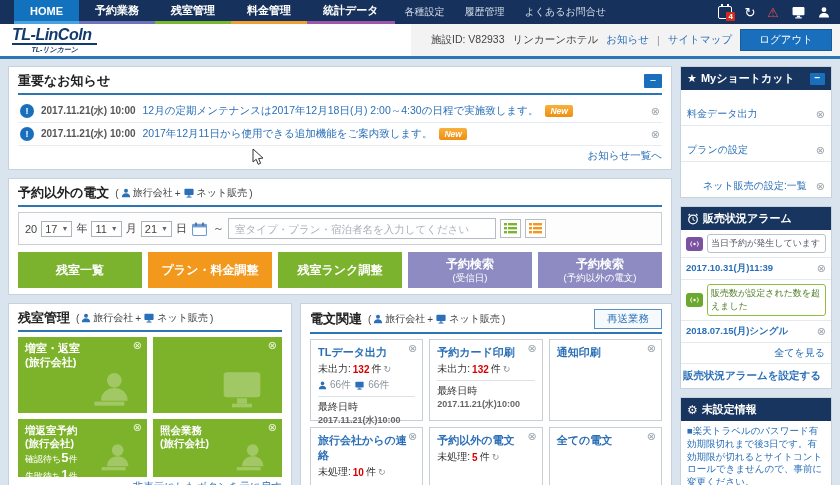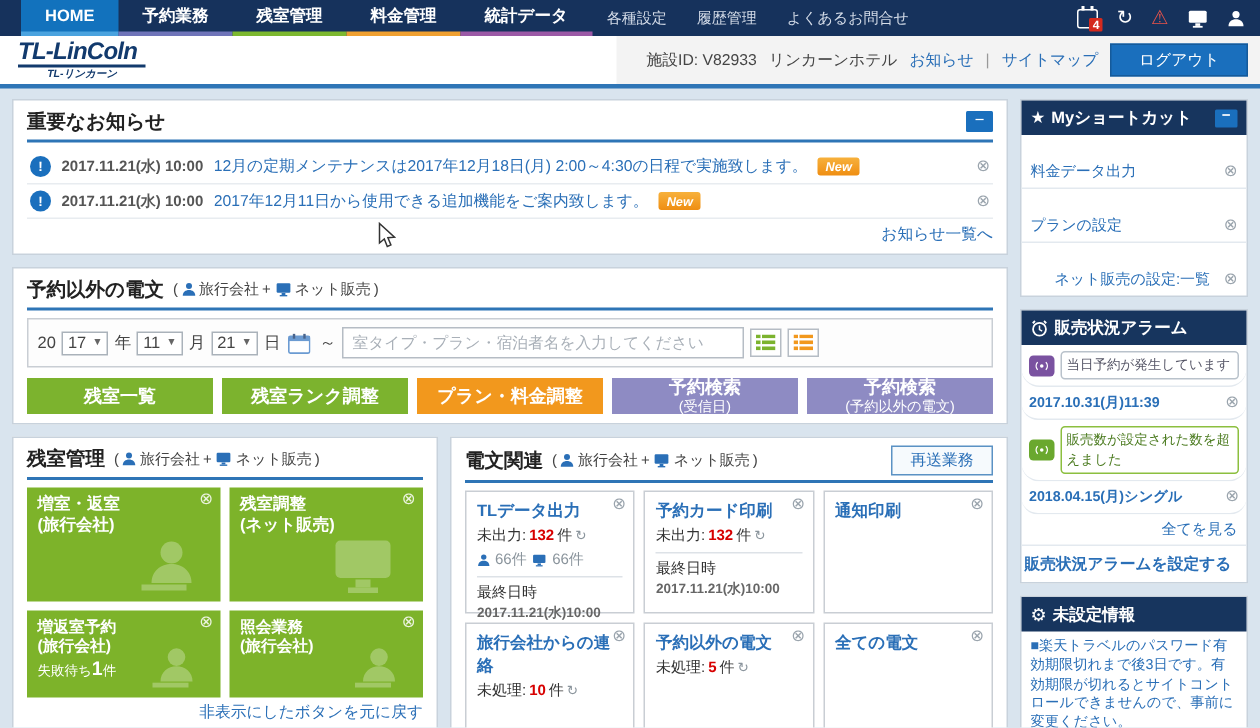--- a/index.html
+++ b/index.html
@@ -60,21 +60,21 @@
 
   
   .searchbar { border:1px solid #c9ced4; background:#fdfdfd; display:flex; align-items:center; gap:4px; padding:5px 6px; font-size:11px; color:#444; }
   .selbox { border:1px solid #aab2ba; background:#fff; display:flex; align-items:center; gap:4px; padding:1px 3px; cursor:pointer; }
   .selbox .caret { font-size:7px; color:#666; }
   .cal-btn { width:18px; height:16px; cursor:pointer; display:flex; align-items:center; justify-content:center; }
   .search-input { border:1px solid #b5bcc4; height:21px; width:268px; padding:0 6px; font-size:10.5px; font-family:inherit; color:#333; }
   .search-input::placeholder { color:#a9b0b8; }
   .list-btn { width:21px; height:19px; border:1px solid #b5bcc4; background:#fff; display:flex; align-items:center; justify-content:center; cursor:pointer; }
   .menu-btns { display:flex; gap:6px; margin-top:7px; }
-  .menu-btn { flex:1; height:24px; color:#fff; font-weight:bold; font-size:12px; display:flex; flex-direction:column; align-items:center; justify-content:center; cursor:pointer; line-height:1.2; }
+  .menu-btn { flex:1; height:36px; color:#fff; font-weight:bold; font-size:12px; display:flex; flex-direction:column; align-items:center; justify-content:center; cursor:pointer; line-height:1.2; }
   .menu-btn .sub { font-size:9.5px; font-weight:normal; }
   .btn-green  { background:#7cb32e; }
   .btn-orange { background:#f2981d; }
   .btn-purple { background:#8e8bc3; }
 
   
   .bottom-row { display:flex; gap:8px; align-items:flex-start; }
   .room-panel { width:284px; flex:0 0 auto; }
   .tele-panel { flex:1; min-width:0; }
 
@@ -101,21 +101,21 @@
   
   .side-panel { background:#fff; border:1px solid #c8d2dc; }
   .side-head { background:#17355e; color:#fff; font-weight:bold; font-size:11px; padding:4px 6px; display:flex; align-items:center; gap:4px; }
   .side-head .star { color:#fff; font-size:11px; }
   .side-head .min-btn { width:15px; height:12px; line-height:10px; font-size:10px; }
   .side-row { display:flex; align-items:center; padding:4px 6px; border-bottom:1px solid #e3e9ef;margin-top:13px; }
   .side-row:last-child { border-bottom:none;padding-left:22px; }
   .side-row a { color:#2a6fb7; font-size:10px; cursor:pointer; }
   .side-row .close-x { margin-left:auto; }
 
-  .alarm-row { display:flex; align-items:center; gap:4px; padding:4px 5px; border-bottom:1px solid #e3e9ef;border-radius:12px; }
+  .alarm-row { display:flex; align-items:center; gap:4px; padding:4px 5px; border-bottom:1px solid #e3e9ef; }
   .alarm-badge { width:17px; height:14px; border-radius:3px; flex:0 0 auto; display:flex; align-items:center; justify-content:center; }
   .badge-purple { background:#7a52a0; }
   .badge-green  { background:#6aa82e; }
   .bubble { border:1px solid #b9c2cb; border-radius:3px; padding:2px 3px; font-size:9px; color:#556; flex:1; background:#fff; }
   .bubble-green { border-color:#8cbf3f; color:#4a7a1e; }
   .alarm-link { color:#2a6fb7; font-size:9.5px; font-weight:bold; cursor:pointer; }
   .see-all { text-align:right; padding:3px 6px; border-bottom:1px solid #e3e9ef; }
   .see-all a { color:#2a6fb7; font-size:10px; }
   .alarm-config { padding:5px 2px; }
   .alarm-config a { color:#2a6fb7; font-size:10.5px; font-weight:bold; }
@@ -265,25 +265,25 @@
                 <rect x="4" y="4" width="9" height="2.4"></rect>
                 <rect x="4" y="8" width="9" height="2.4"></rect>
               </g>
             </svg>
       </span>
     </div>
     <div class="menu-btns">
       <div class="menu-btn btn-green">
             <span>残室一覧</span>
           </div>
+      <div class="menu-btn btn-orange">
+            <span>プラン・料金調整</span>
+          </div>
       <div class="menu-btn btn-green">
             <span>残室ランク調整</span>
-          </div>
-      <div class="menu-btn btn-orange">
-            <span>プラン・料金調整</span>
           </div>
       <div class="menu-btn btn-purple">
             <span>予約検索</span>
             <span class="sub">(受信日)</span>
           </div>
       <div class="menu-btn btn-purple">
             <span>予約検索</span>
             <span class="sub">(予約以外の電文)</span>
           </div>
     </div>
@@ -316,30 +316,30 @@
           <span class="close-x">⊗</span>
           <div class="tile-t"><span>増室・返室</span><br><span>(旅行会社)</span></div>
           <svg class="tile-water" width="44" height="40" viewBox="0 0 12 12" fill="#fff">
                 <circle cx="7" cy="3.4" r="2.2"></circle>
                 <path d="M3 9.5c0-2.4 1.9-3.8 4-3.8s4 1.4 4 3.8z"></path>
                 <rect x="1" y="9.8" width="9" height="1.2"></rect>
               </svg>
         </div>
         <div class="tile">
           <span class="close-x">⊗</span>
-          <div class="tile-t"><span>残室調整</span><br><span>(ネット販売)</span></div>
           <svg class="tile-water" width="52" height="40" viewBox="0 0 12 12" fill="#fff">
                 <rect x="0.5" y="1" width="11" height="7.5" rx="1"></rect>
                 <rect x="4.5" y="8.8" width="3" height="1.6"></rect>
                 <rect x="3" y="10.4" width="6" height="1.1"></rect>
               </svg>
         </div>
         <div class="tile">
           <span class="close-x">⊗</span>
           <div class="tile-t" style="font-size:10.5px;"><span>増返室予約</span><br><span>(旅行会社)</span></div>
+          <div class="tile-stat"><span>確認待ち</span><b>5</b><span>件</span></div>
           <div class="tile-stat"><span>失敗待ち</span><b>1</b><span>件</span></div>
           <svg class="tile-water" width="36" height="32" viewBox="0 0 12 12" fill="#fff">
                 <circle cx="7" cy="3.4" r="2.2"></circle>
                 <path d="M3 9.5c0-2.4 1.9-3.8 4-3.8s4 1.4 4 3.8z"></path>
                 <rect x="1" y="9.8" width="9" height="1.2"></rect>
               </svg>
         </div>
         <div class="tile">
           <span class="close-x">⊗</span>
           <div class="tile-t" style="font-size:10.5px;"><span>照会業務</span><br><span>(旅行会社)</span></div>
@@ -497,21 +497,21 @@
     <div class="alarm-row">
       <span class="alarm-badge badge-green">
         <svg width="11" height="8" viewBox="0 0 12 8">
               <circle cx="6" cy="4" r="1.3" fill="#fff"></circle>
               <path d="M3 1.2a4.2 4.2 0 000 5.6M9 1.2a4.2 4.2 0 010 5.6" stroke="#fff" fill="none" stroke-width="1"></path>
             </svg>
       </span>
       <span class="bubble bubble-green">販売数が設定された数を超えました</span>
     </div>
     <div class="alarm-row">
-      <a class="alarm-link">2018.04.15(月)シングル</a>
+      <a class="alarm-link">2018.07.15(月)シングル</a>
       <span class="close-x" style="margin-left:auto;">⊗</span>
     </div>
     <div class="see-all"><a>全てを見る</a></div>
     <div class="alarm-config"><a>販売状況アラームを設定する</a></div>
   </div>
 
   <div class="side-panel">
     <div class="side-head">
       <span style="font-size:12px;">⚙</span>
       <span>未設定情報</span>

